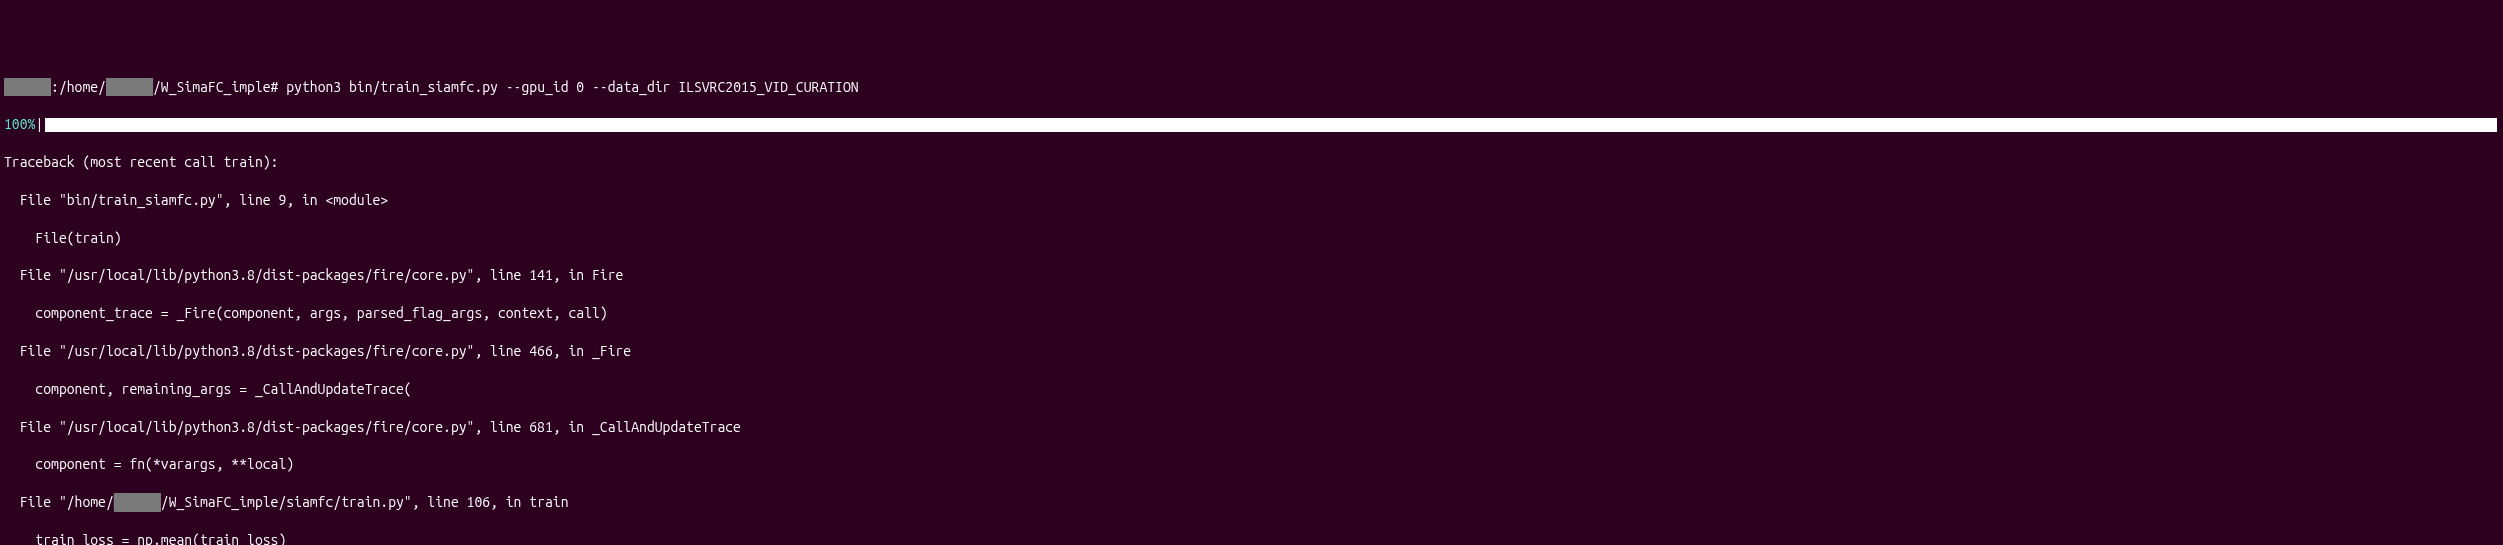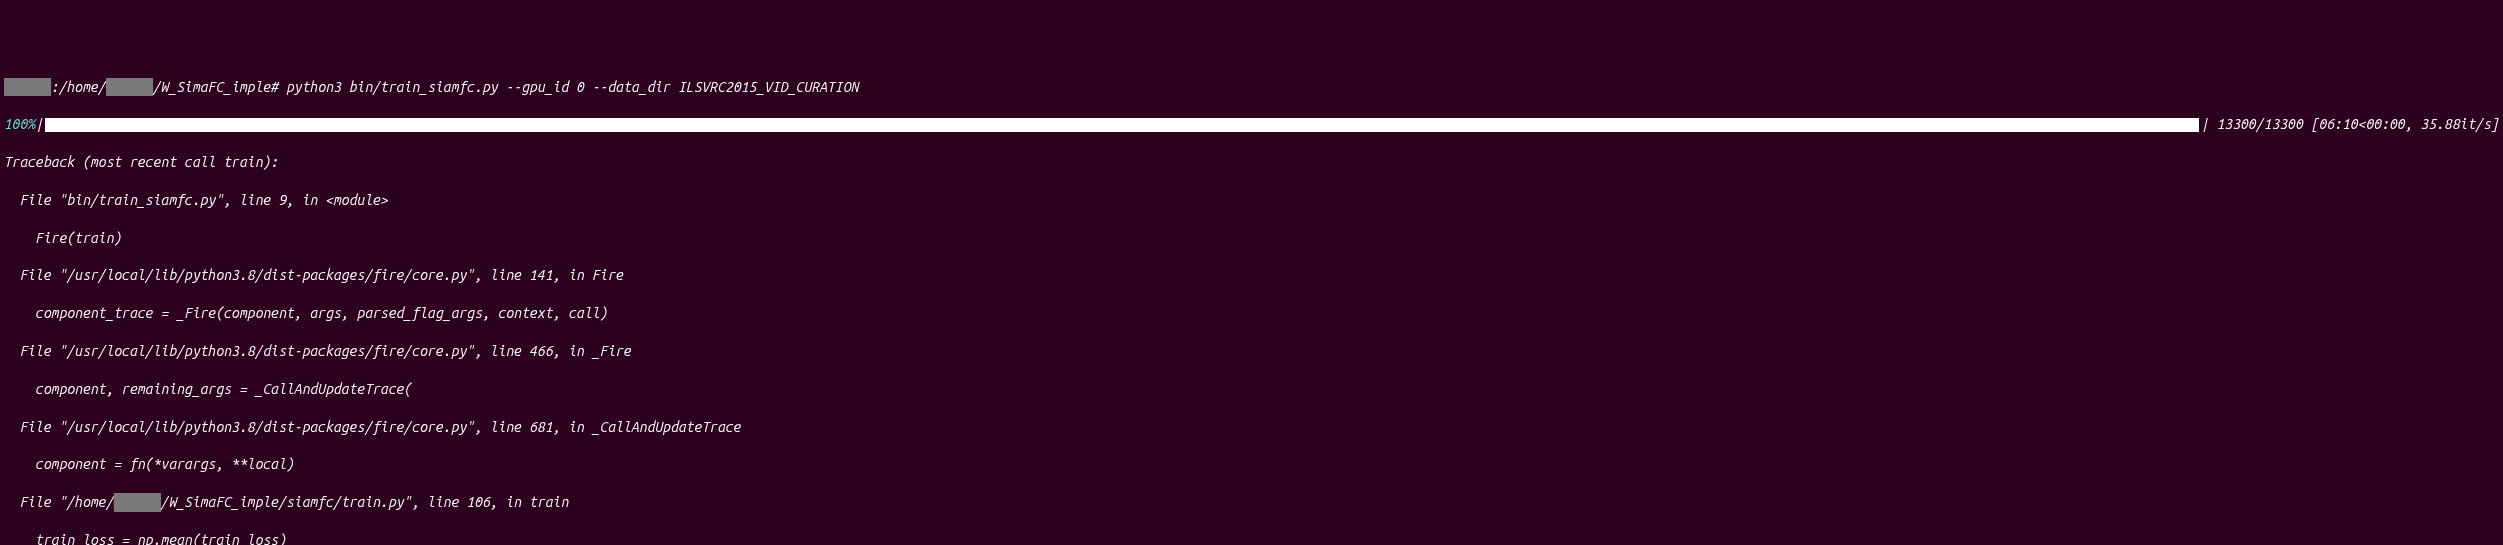--- a/index.html
+++ b/index.html
@@ -1,19 +1,18 @@
 <!DOCTYPE html>
 <html><head>
   <meta charset="utf-8">
   <style>
     * {
       margin: 0;
       padding: 0;
       box-sizing: border-box;
-      font-style: italic;
     }
     body {
       background-color: #2c001e;
       color: #ffffff;
       font-family: 'Ubuntu Mono', 'Courier New', monospace;
       font-size: 14px;
       line-height: 1.35;
       padding: 2px 4px;
       white-space: pre;
       overflow-x: auto;
@@ -46,24 +45,24 @@
     .traceback {
       color: #ffffff;
     }
   </style>
 </head>
 <body>
 
 
 
 <div class="prompt-line"><span class="redacted">██████</span><span>:/home/</span><span class="redacted">██████</span><span>/W_SimaFC_imple# </span><span>python3 bin/train_siamfc.py --gpu_id 0 --data_dir ILSVRC2015_VID_CURATION</span></div>
-<div class="progress-line"><span class="progress-label">100%</span><span>|</span><span class="progress-bar-container"></span><span class="progress-stats">| 13300/13300 [06:10&lt;00:00, 35.88it/s]</span></div>
+<div class="progress-line"><span class="progress-label">100%</span><span>|</span><span class="progress-bar-container"></span></div>
 <div class="traceback">Traceback (most recent call train):</div>
 <div class="traceback">  File "bin/train_siamfc.py", line 9, in &lt;module&gt;</div>
-<div class="traceback">    Fire(train)</div>
+<div class="traceback">    File(train)</div>
 <div class="traceback">  File "/usr/local/lib/python3.8/dist-packages/fire/core.py", line 141, in Fire</div>
 <div class="traceback">    component_trace = _Fire(component, args, parsed_flag_args, context, call)</div>
 <div class="traceback">  File "/usr/local/lib/python3.8/dist-packages/fire/core.py", line 466, in _Fire</div>
 <div class="traceback">    component, remaining_args = _CallAndUpdateTrace(</div>
 <div class="traceback">  File "/usr/local/lib/python3.8/dist-packages/fire/core.py", line 681, in _CallAndUpdateTrace</div>
 <div class="traceback">    component = fn(*varargs, **local)</div>
 <div class="traceback"><span>  File "/home/</span><span class="redacted">██████</span><span>/W_SimaFC_imple/siamfc/train.py", line 106, in train</span></div>
 <div class="traceback">    train_loss = np.mean(train_loss)</div>
 
 

